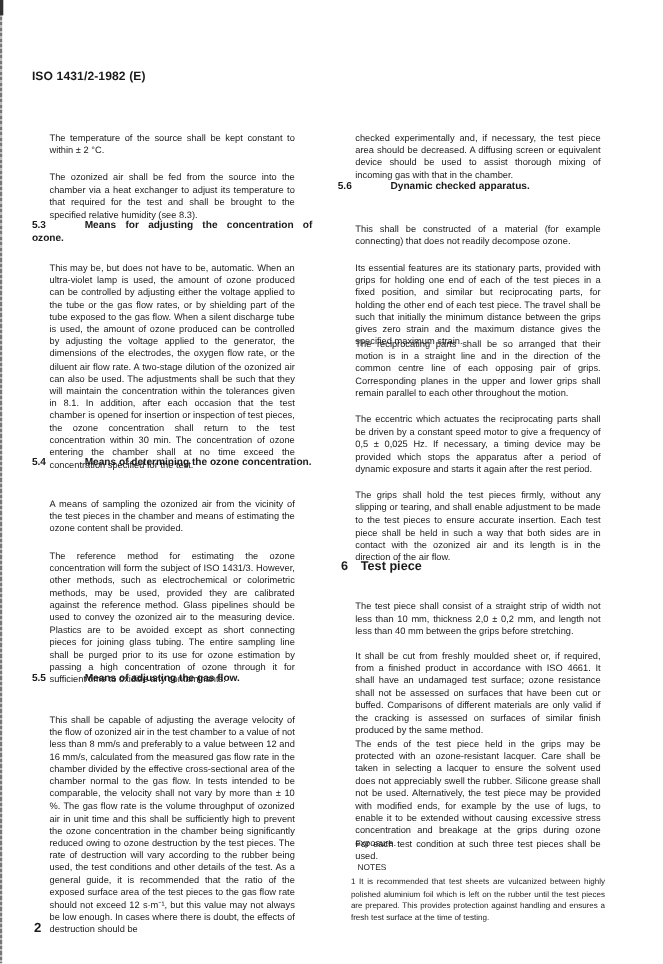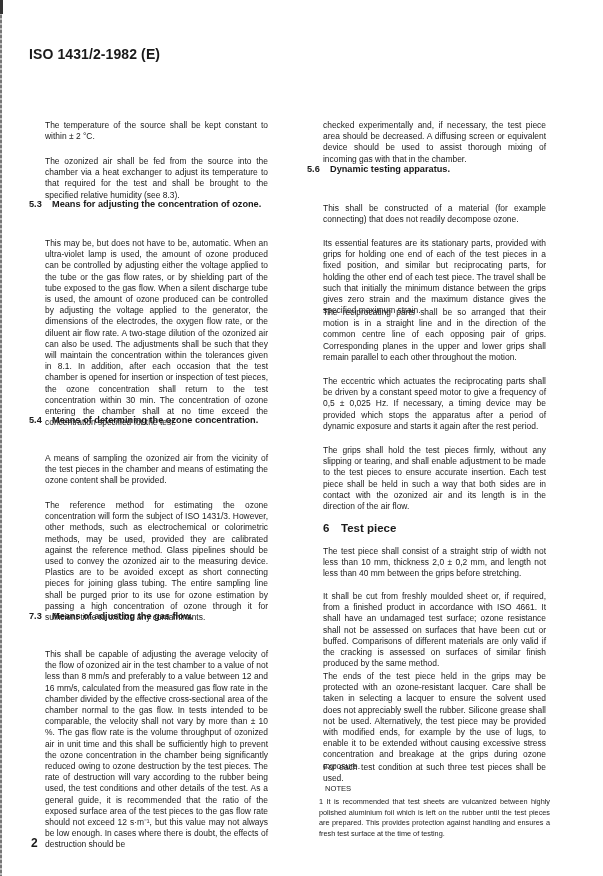--- a/index.html
+++ b/index.html
@@ -6,33 +6,33 @@
   body {
     width: 603px; height: 876px; overflow: hidden; background: #ffffff;
     position: relative; font-family: "Liberation Sans", sans-serif; color: #1a1a1a;
   }
   .left-edge {
     position: absolute; left: 0; top: 0; width: 2px; height: 876px;
     background: repeating-linear-gradient(to bottom, #777 0 3px, #bbb 3px 5px);
   }
   .left-edge-top { position: absolute; left: 0; top: 0; width: 3px; height: 14px; background: #333; }
   .header {
-    position: absolute; left: 29px; top: 46px; font-weight: bold; font-size: 14px; letter-spacing: 0.1px;
+    position: absolute; left: 29px; top: 64px; font-weight: bold; font-size: 11px; letter-spacing: 0.1px;
   }
   .col { position: absolute; top: 0; width: 255px; }
   .col-left { left: 29px; }
   .col-right { left: 307px; }
   p {
     margin: 16px; font-size: 8.45px; line-height: 11.2px; text-align: justify;
   }
   .sec {
     margin: 0; font-weight: bold; font-size: 9.2px; line-height: 12px;
   }
-  .sec .num { display: inline-block; width: 23px; }
-  .sec6 { font-weight: bold; font-size: 11.5px; line-height: 14px; margin: 16px; }
+  .sec .num { display: inline-block; width: 48px; }
+  .sec6 { font-weight: bold; font-size: 11.5px; line-height: 14px; margin: 3px; }
   .sec6 .num { display: inline-block; width: 18px; }
   .notes-label { font-size: 7.6px; line-height: 10px; margin: 18px; }
   .note { font-size: 7.3px; line-height: 10.6px; text-align: justify; margin: 12px; }
   .pagenum { position: absolute; left: 31px; top: 836px; font-weight: bold; font-size: 12px; }
   .abs { position: absolute; left: 0; width: 255px; }
 </style>
 </head>
 <body>
 
 <div class="left-edge"></div>
@@ -56,33 +56,33 @@
   <div class="abs" style="top:414px">
     <p class="sec"><span class="num">5.4</span><span>Means of determining the ozone concentration.</span></p>
   </div>
   <div class="abs" style="top:437px">
       <p>A means of sampling the ozonized air from the vicinity of the test pieces in the chamber and means of estimating the ozone content shall be provided.</p>
     </div>
   <div class="abs" style="top:484px">
       <p>The reference method for estimating the ozone concentration will form the subject of ISO 1431/3. However, other methods, such as electrochemical or colorimetric methods, may be used, provided they are calibrated against the reference method. Glass pipelines should be used to convey the ozonized air to the measuring device. Plastics are to be avoided except as short connecting pieces for joining glass tubing. The entire sampling line shall be purged prior to its use for ozone estimation by passing a high concentration of ozone through it for sufficient time to oxidize any contaminants.</p>
     </div>
   <div class="abs" style="top:610px">
-    <p class="sec"><span class="num">7.3</span><span>Means of adjusting the gas flow.</span></p>
+    <p class="sec"><span class="num">5.5</span><span>Means of adjusting the gas flow.</span></p>
   </div>
   <div class="abs" style="top:633px">
       <p>This shall be capable of adjusting the average velocity of the flow of ozonized air in the test chamber to a value of not less than 8 mm/s and preferably to a value between 12 and 16 mm/s, calculated from the measured gas flow rate in the chamber divided by the effective cross-sectional area of the chamber normal to the gas flow. In tests intended to be comparable, the velocity shall not vary by more than ± 10 %. The gas flow rate is the volume throughput of ozonized air in unit time and this shall be sufficiently high to prevent the ozone concentration in the chamber being significantly reduced owing to ozone destruction by the test pieces. The rate of destruction will vary according to the rubber being used, the test conditions and other details of the test. As a general guide, it is recommended that the ratio of the exposed surface area of the test pieces to the gas flow rate should not exceed 12 s·m⁻¹, but this value may not always be low enough. In cases where there is doubt, the effects of destruction should be</p>
     </div>
 </div>
 
 <div class="col col-right">
   <div class="abs" style="top:104px">
       <p>checked experimentally and, if necessary, the test piece area should be decreased. A diffusing screen or equivalent device should be used to assist thorough mixing of incoming gas with that in the chamber.</p>
     </div>
   <div class="abs" style="top:163px">
-    <p class="sec"><span class="num">5.6</span><span>Dynamic testing apparatus.</span></p>
+    <p class="sec"><span class="num">5.6</span><span>Dynamic checked apparatus.</span></p>
   </div>
   <div class="abs" style="top:187px">
       <p>This shall be constructed of a material (for example connecting) that does not readily decompose ozone.</p>
     </div>
   <div class="abs" style="top:222px">
       <p>Its essential features are its stationary parts, provided with grips for holding one end of each of the test pieces in a fixed position, and similar but reciprocating parts, for holding the other end of each test piece. The travel shall be such that initially the minimum distance between the grips gives zero strain and the maximum distance gives the specified maximum strain.</p>
     </div>
   <div class="abs" style="top:291px">
       <p>The reciprocating parts shall be so arranged that their motion is in a straight line and in the direction of the common centre line of each opposing pair of grips. Corresponding planes in the upper and lower grips shall remain parallel to each other throughout the motion.</p>
     </div>

